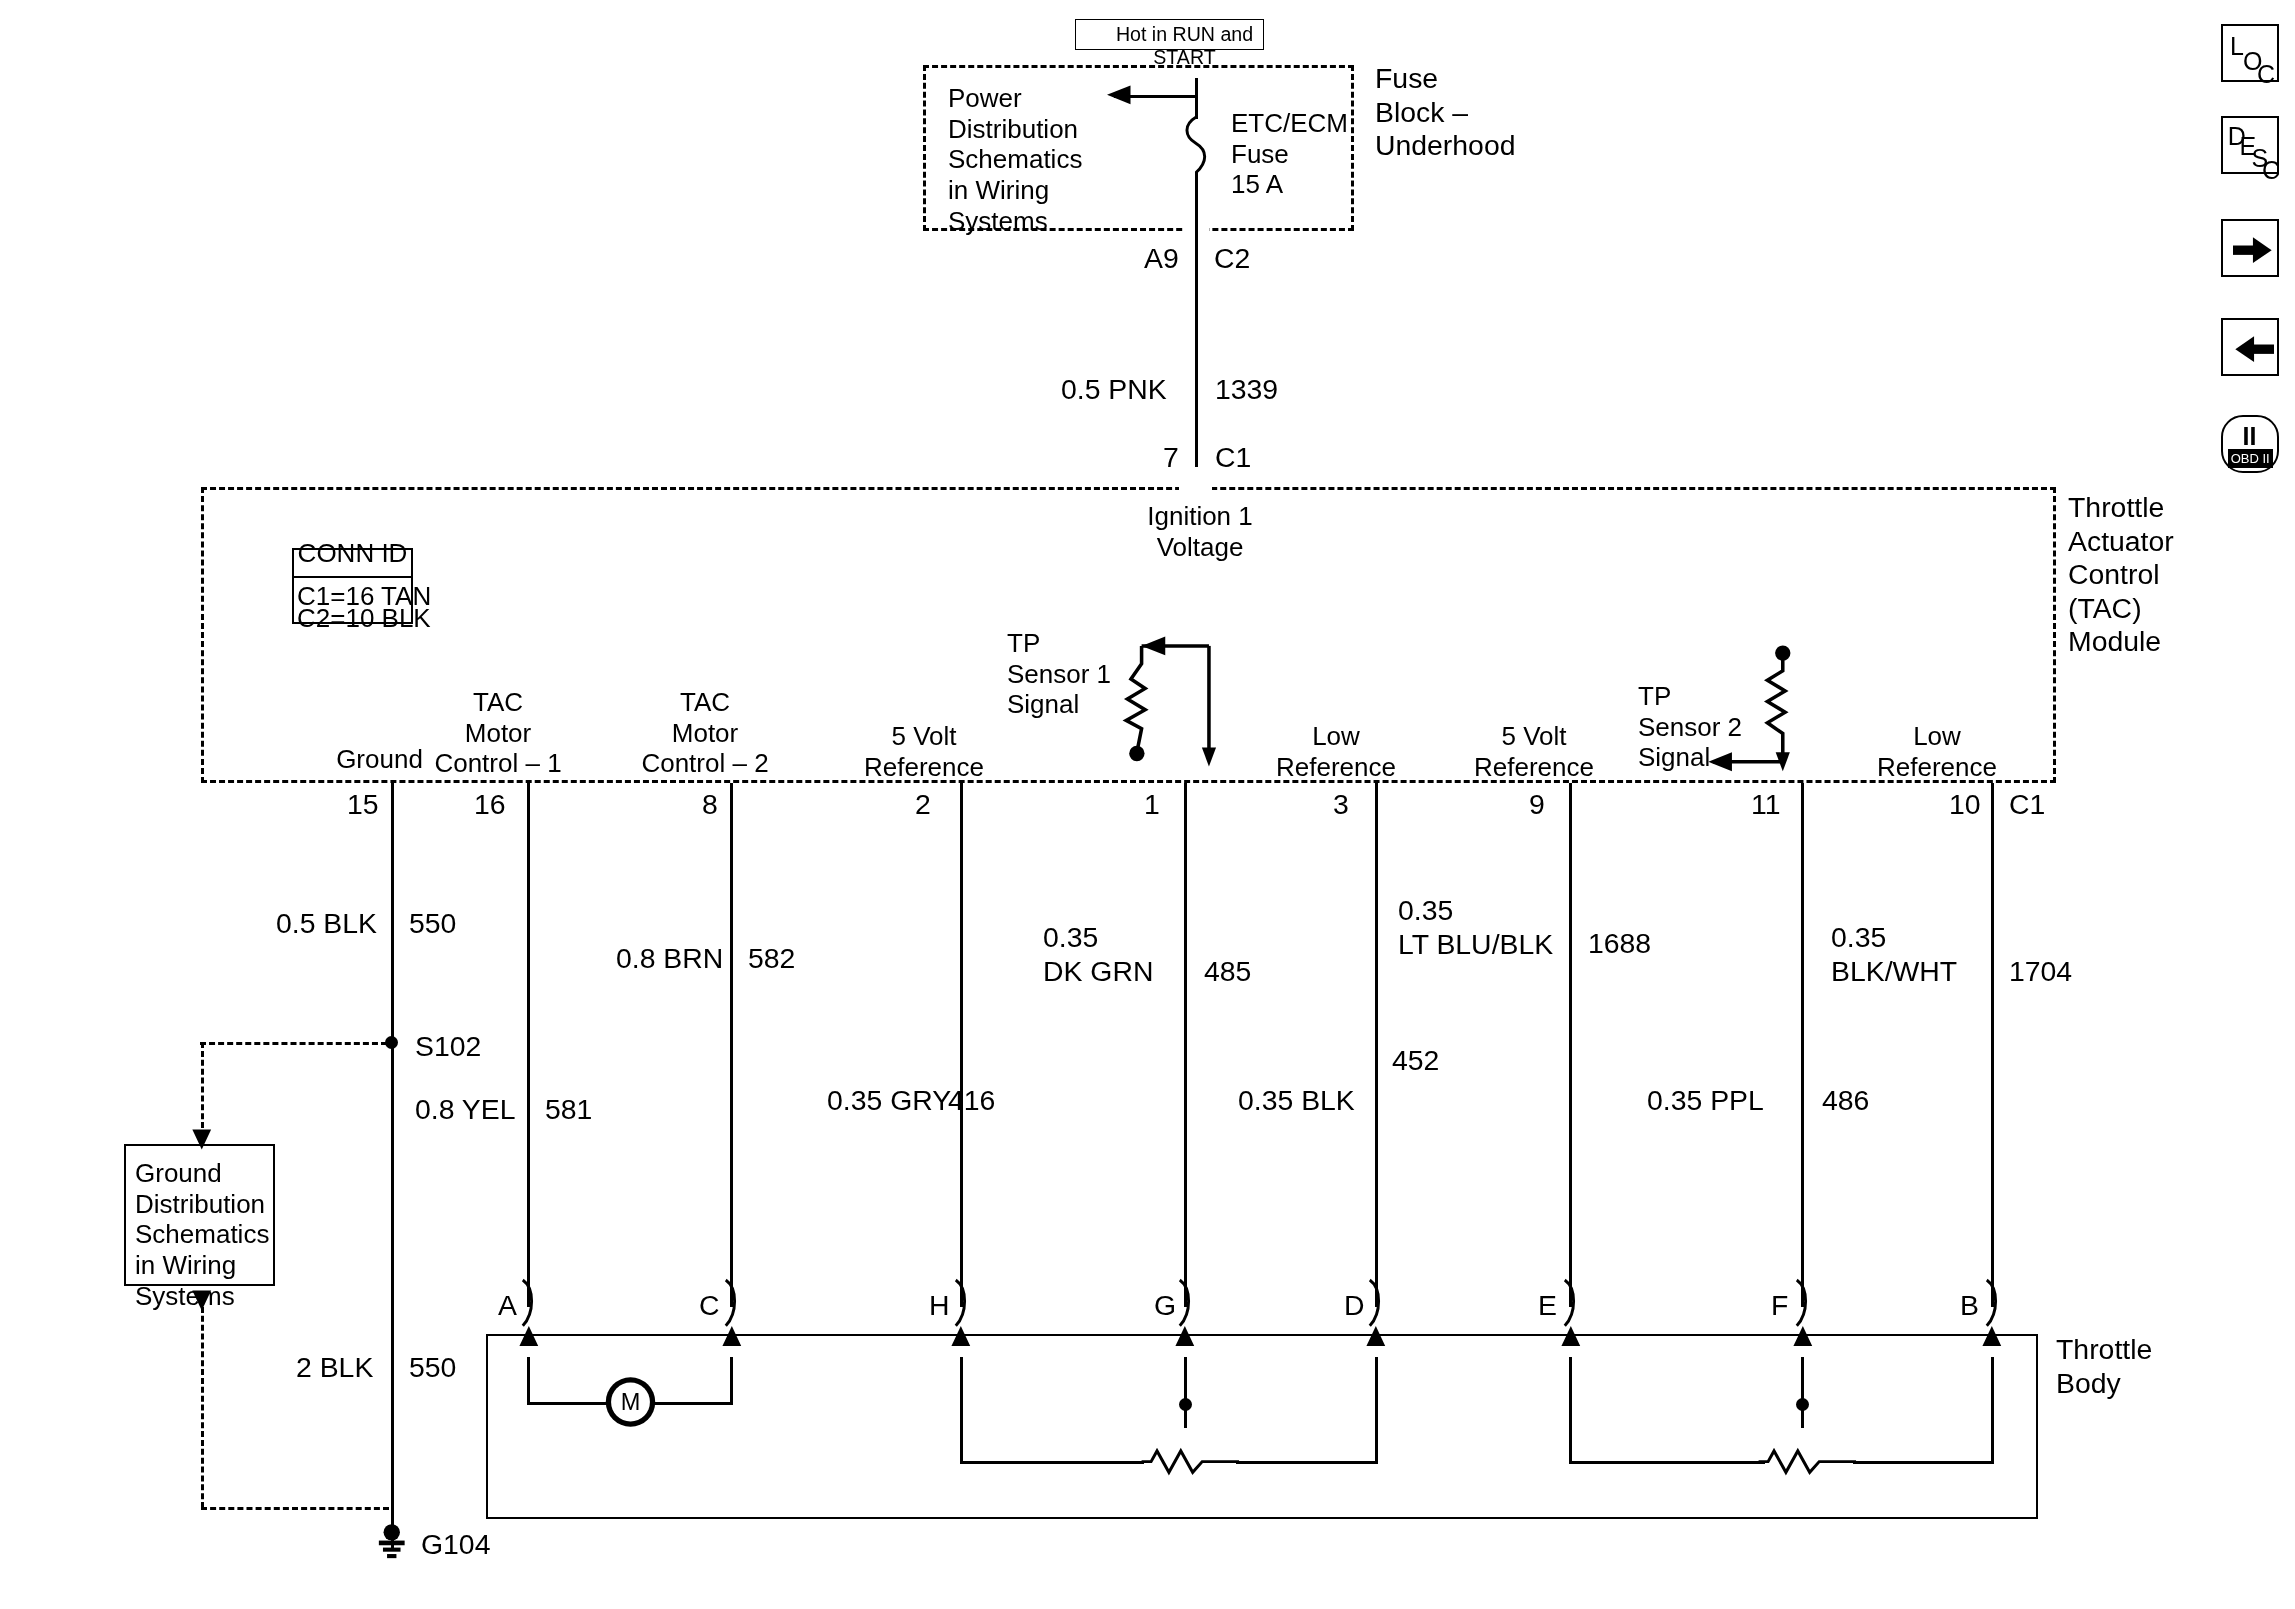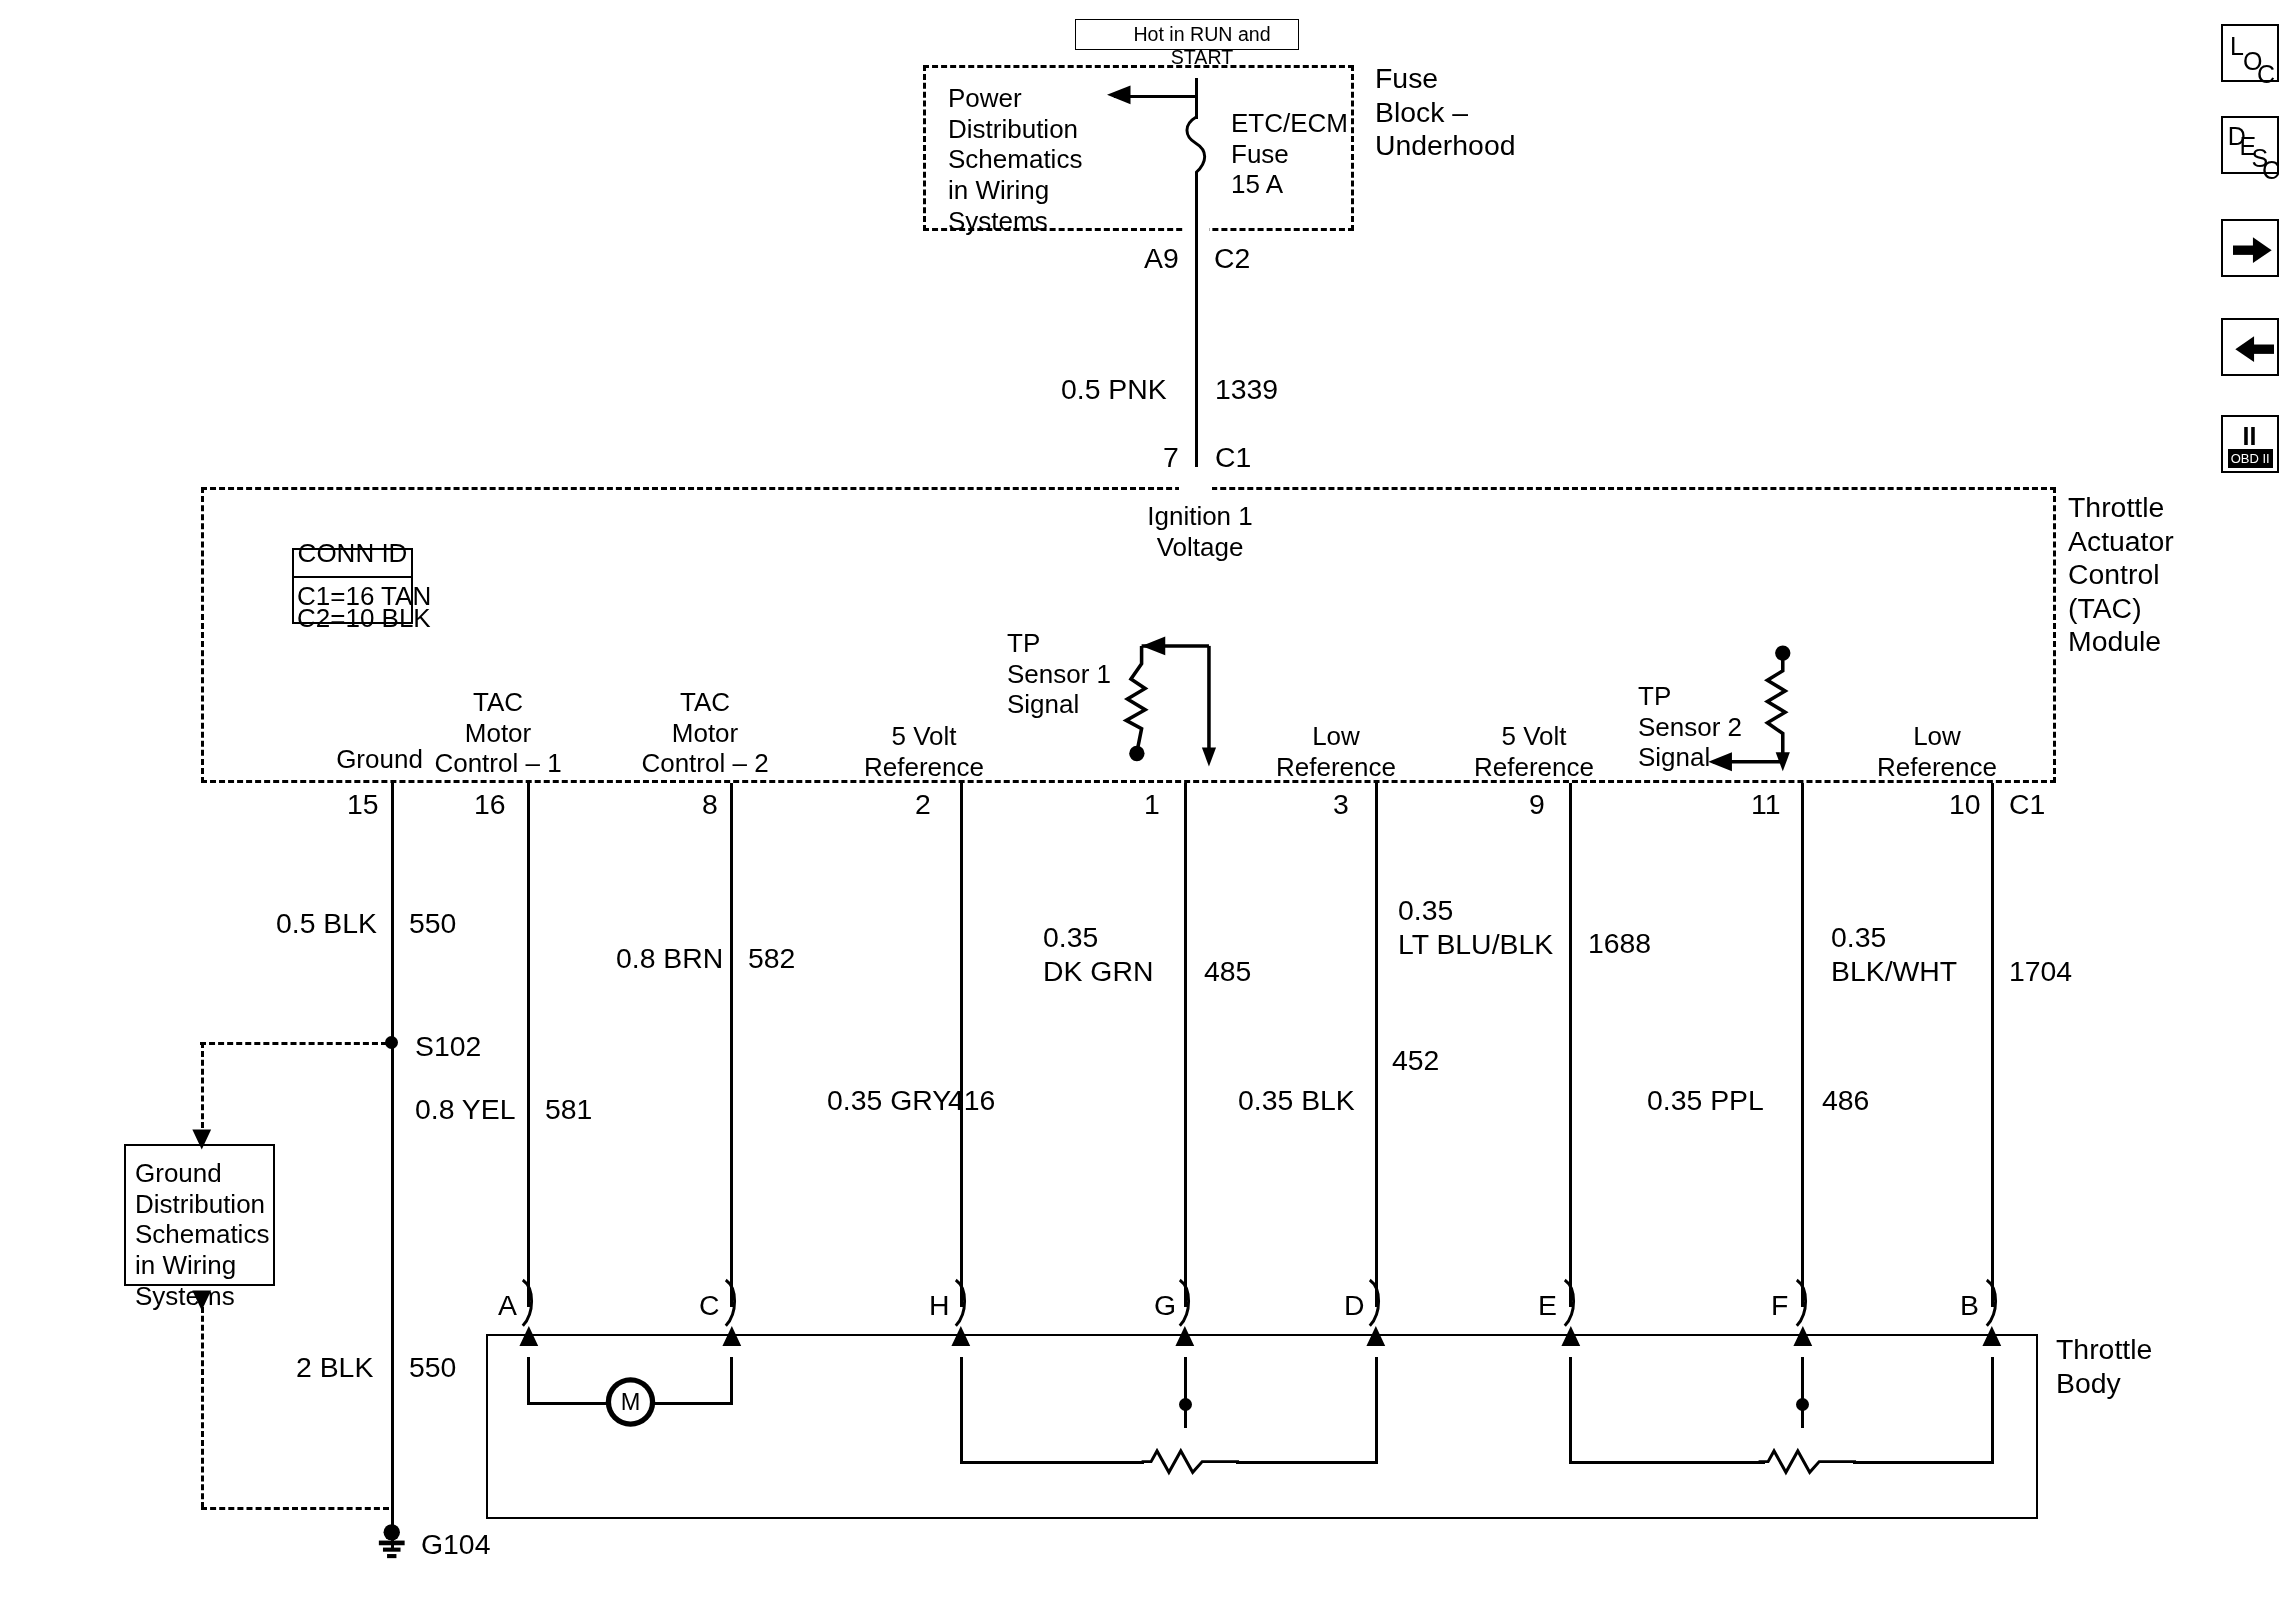--- a/index.html
+++ b/index.html
@@ -78,21 +78,21 @@
     box-sizing: border-box;
     background: #fff;
   }
   svg { position: absolute; overflow: visible; }
 </style>
 </head>
 <body>
 
 <div id="sheet">
 
-  <div class="labelbox" style="left:1075px; top:19px; width:224px; height:31px;padding-left:36px;">
+  <div class="labelbox" style="left:1075px; top:19px; width:189px; height:31px;padding-left:36px;">
     <span>Hot in RUN and START</span>
   </div>
 
   <div class="dbox" style="left:923px; top:65px; width:431px; height:166px;"></div>
 
   <div class="abs" style="left:1185px; top:228px; width:24px; height:7.1px; background:#fff;"></div>
 
   <div class="txt t26" style="left:948px; top:83px; width:148px;">Power
 Distribution
 Schematics
@@ -402,20 +402,20 @@
     </svg>
   </div>
 
   <div class="navbtn" style="left:2221px; top:318px; width:58px; height:58px;">
     <svg style="left:9.5px; top:15.4px; width:41px; height:28.4px;" viewBox="0 0 70 48" width="41" height="28.4">
       <rect x="30" y="16" width="40" height="16" fill="#000"></rect>
       <polygon points="36,2 4,24 36,46" fill="#000"></polygon>
     </svg>
   </div>
 
-  <div class="navbtn" style="left:2221px; top:415px; width:58px; height:58px;">
+  <div class="navbtn" style="left:2221px; top:415px; width:58px; height:58px;border-radius:22px;">
     <div class="txt t30 ctr" style="left:0px; top:4.7px; width:53px; font-weight:bold;">II</div>
     <div class="abs" style="left:4.7px; top:32px; width:45px; height:19px; background:#000;"></div>
     <div class="txt ctr" style="left:4.7px; top:34px; width:45px; font-size:13px; color:#fff;">OBD II</div>
   </div>
 
 </div>
 
 
 </body></html>

